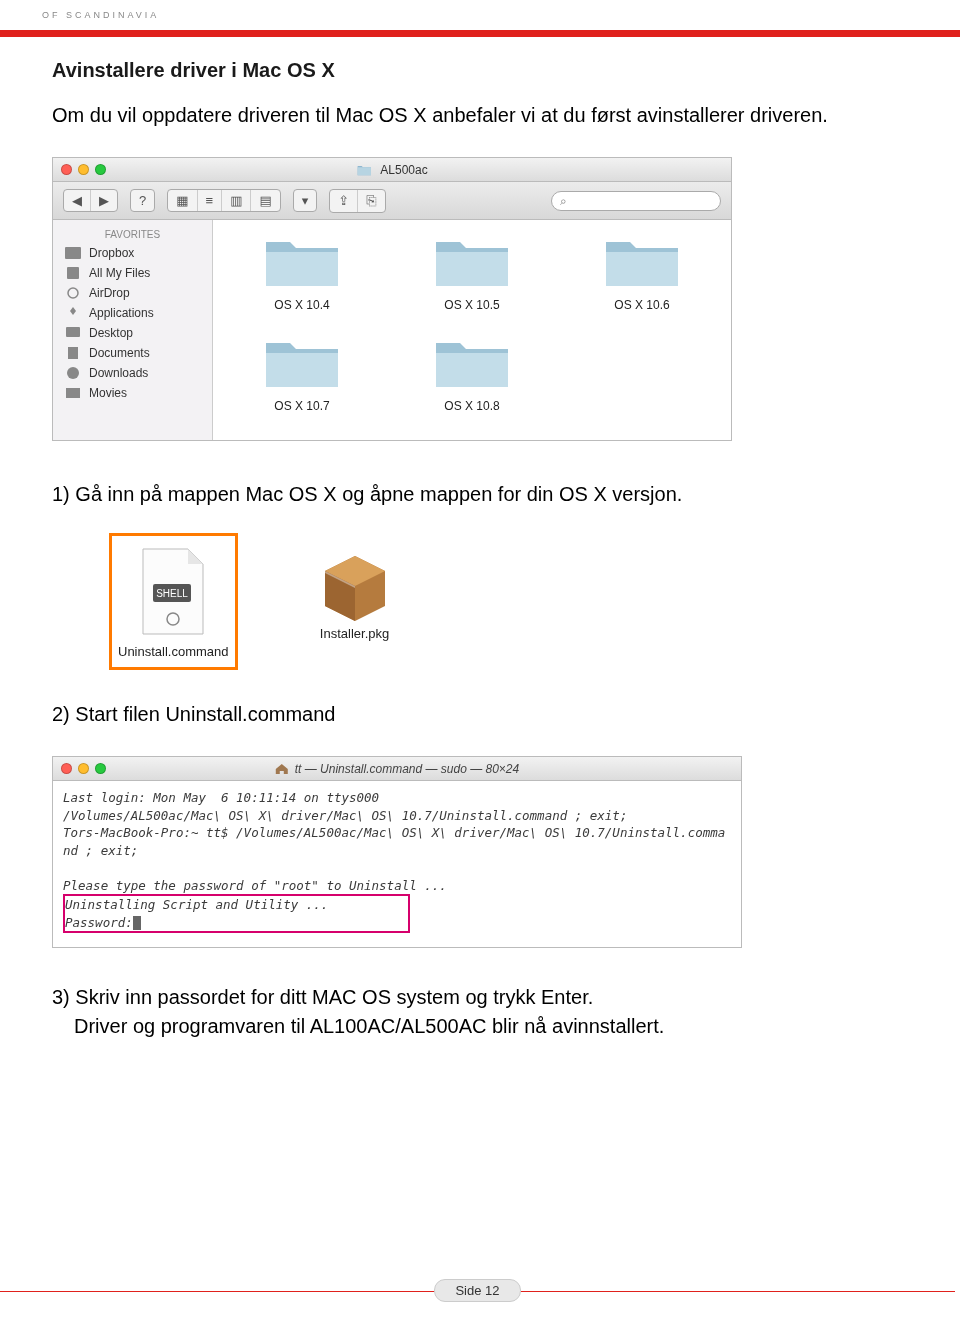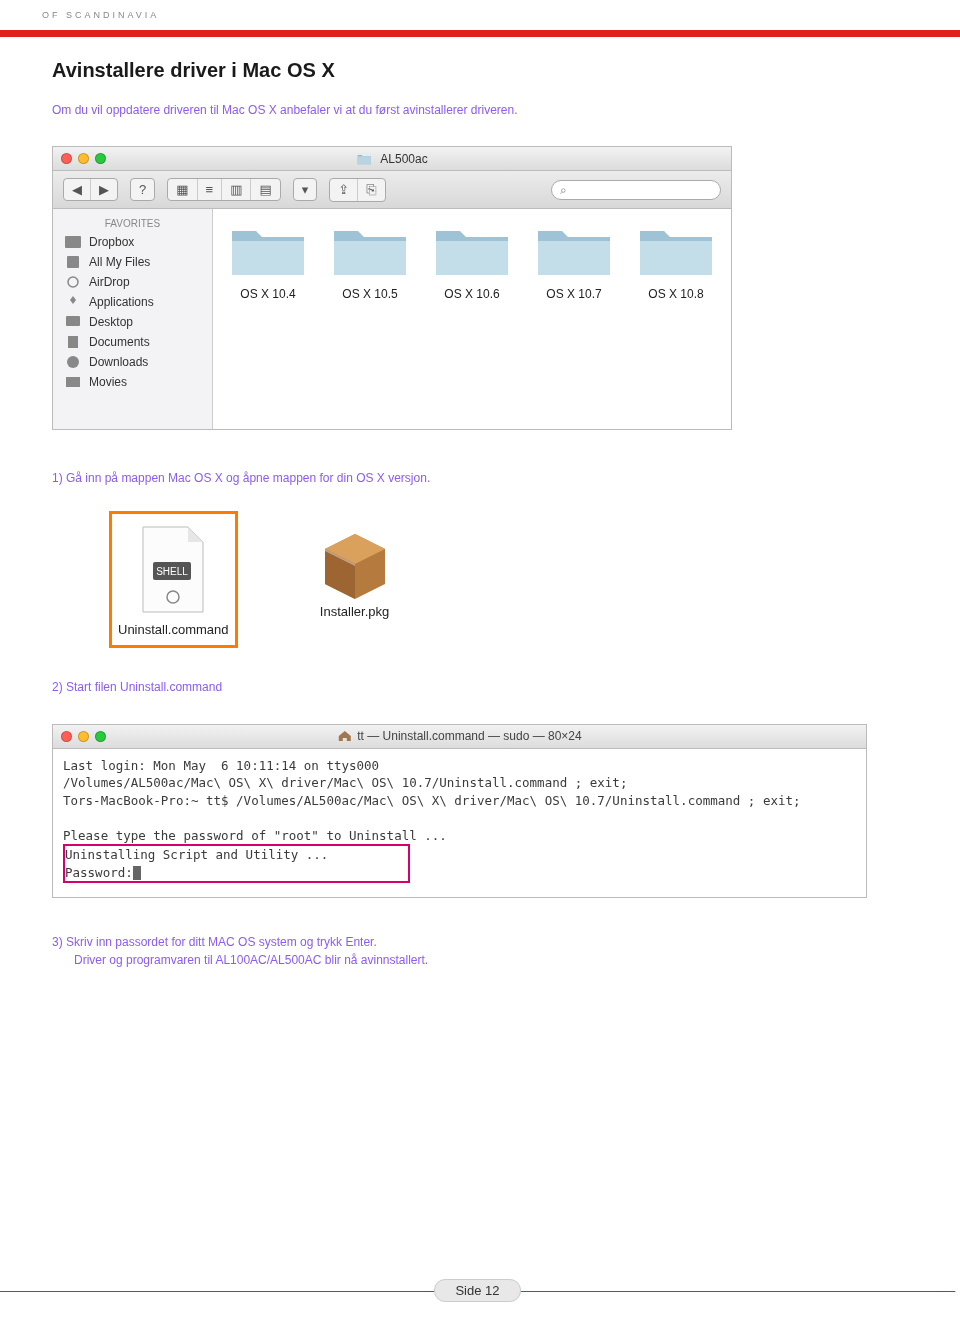--- a/index.html
+++ b/index.html
@@ -54,22 +54,22 @@
   .content {
     padding: 22px 52px 0 52px;
   }
   .title {
     font-size: 20px;
     font-weight: 700;
     color: #1a1a1a;
     margin-bottom: 20px;
   }
   .para {
-    font-size: 12px;
-    color: #8b5cf6;
+    font-size: 20px;
+    color: #000000;
     margin-bottom: 28px;
     line-height: 1.35;
   }
   .indent { margin-left: 22px; }
 
   
   .finder {
     width: 680px;
     border: 1px solid #bbb;
     margin-left: 0;
@@ -159,21 +159,21 @@
     font-size: 12px;
   }
   .sb-icon {
     width: 16px; height: 14px;
     display: inline-block;
   }
   .folder-pane {
     flex: 1;
     padding: 14px;
     display: grid;
-    grid-template-columns: repeat(5, 1fr);
+    grid-template-columns: repeat(3, 1fr);
     grid-template-rows: 1fr 1fr;
     gap: 10px 20px;
   }
   .folder-item {
     display: flex; flex-direction: column; align-items: center;
     font-size: 12px;
     color: #222;
   }
   .folder-icon {
     width: 80px; height: 58px;
@@ -193,25 +193,26 @@
   }
   .icon-block.highlighted {
     outline: 3px solid #ff7a00;
     padding: 8px 6px;
   }
   .pkg-icon { width: 100px; height: 90px; }
   .shell-icon { width: 90px; height: 100px; }
 
   
   .terminal {
-    width: 815px;
+    width: 690px;
     border: 1px solid #bbb;
     margin-bottom: 36px;
     font-family: Menlo, Monaco, "Consolas", monospace;
     font-size: 12.5px;
+    font-style: italic;
   }
   .term-titlebar {
     height: 24px;
     background: linear-gradient(#f2f2f2,#dcdcdc);
     border-bottom: 1px solid #bbb;
     display: flex; align-items: center;
     padding: 0 8px;
     position: relative;
   }
   .term-title {

